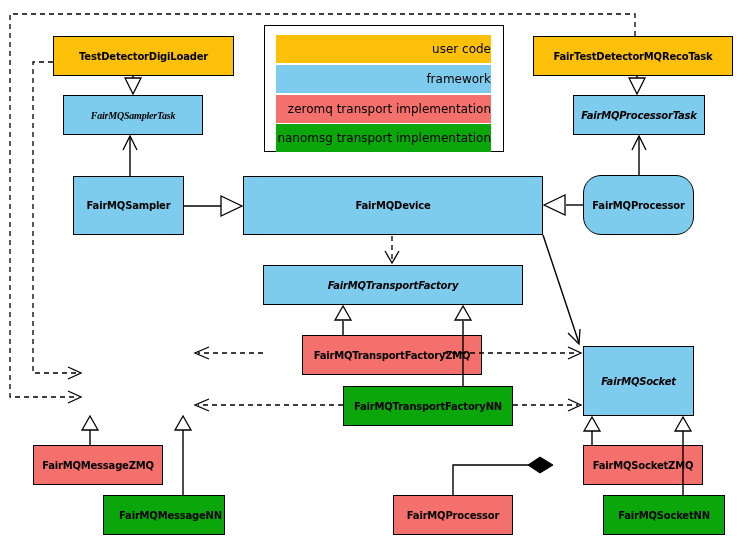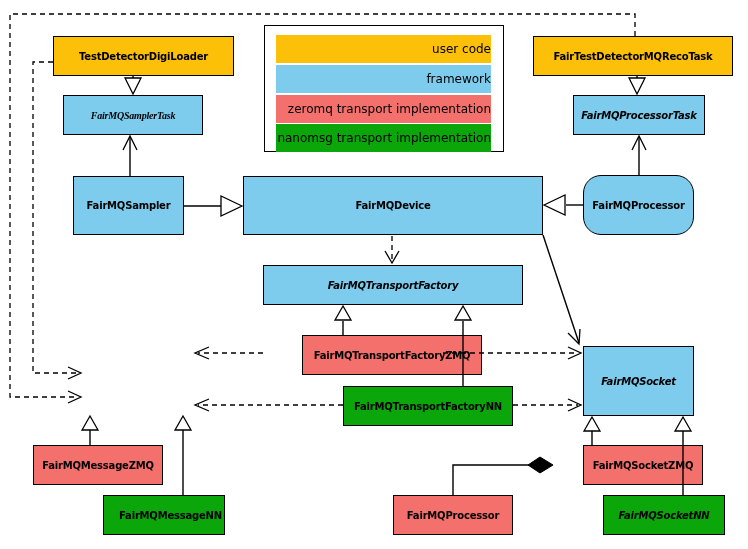--- a/index.html
+++ b/index.html
@@ -197,17 +197,17 @@
   </div>
   <div class="node" style="left: 103px; top: 495px; width: 122px; height: 40px; background-color: rgb(10, 166, 10); padding-left: 13px;">
     <span class="lbl">FairMQMessageNN</span>
   </div>
   <div class="node" style="left: 393px; top: 495px; width: 120px; height: 40px; background-color: rgb(244, 112, 108);">
     <span class="lbl">FairMQProcessor</span>
   </div>
   <div class="node" style="left: 583px; top: 445px; width: 120px; height: 40px; background-color: rgb(244, 112, 108);">
     <span class="lbl">FairMQSocketZMQ</span>
   </div>
-  <div class="node" style="left: 603px; top: 495px; width: 122px; height: 40px; background-color: rgb(10, 166, 10); font-style: italic;">
+  <div class="node" style="left: 603px; top: 495px; width: 122px; height: 40px; background-color: rgb(10, 166, 10);">
     <span class="lbl">FairMQSocketNN</span>
   </div>
 
 </div>
 
 </body></html>

